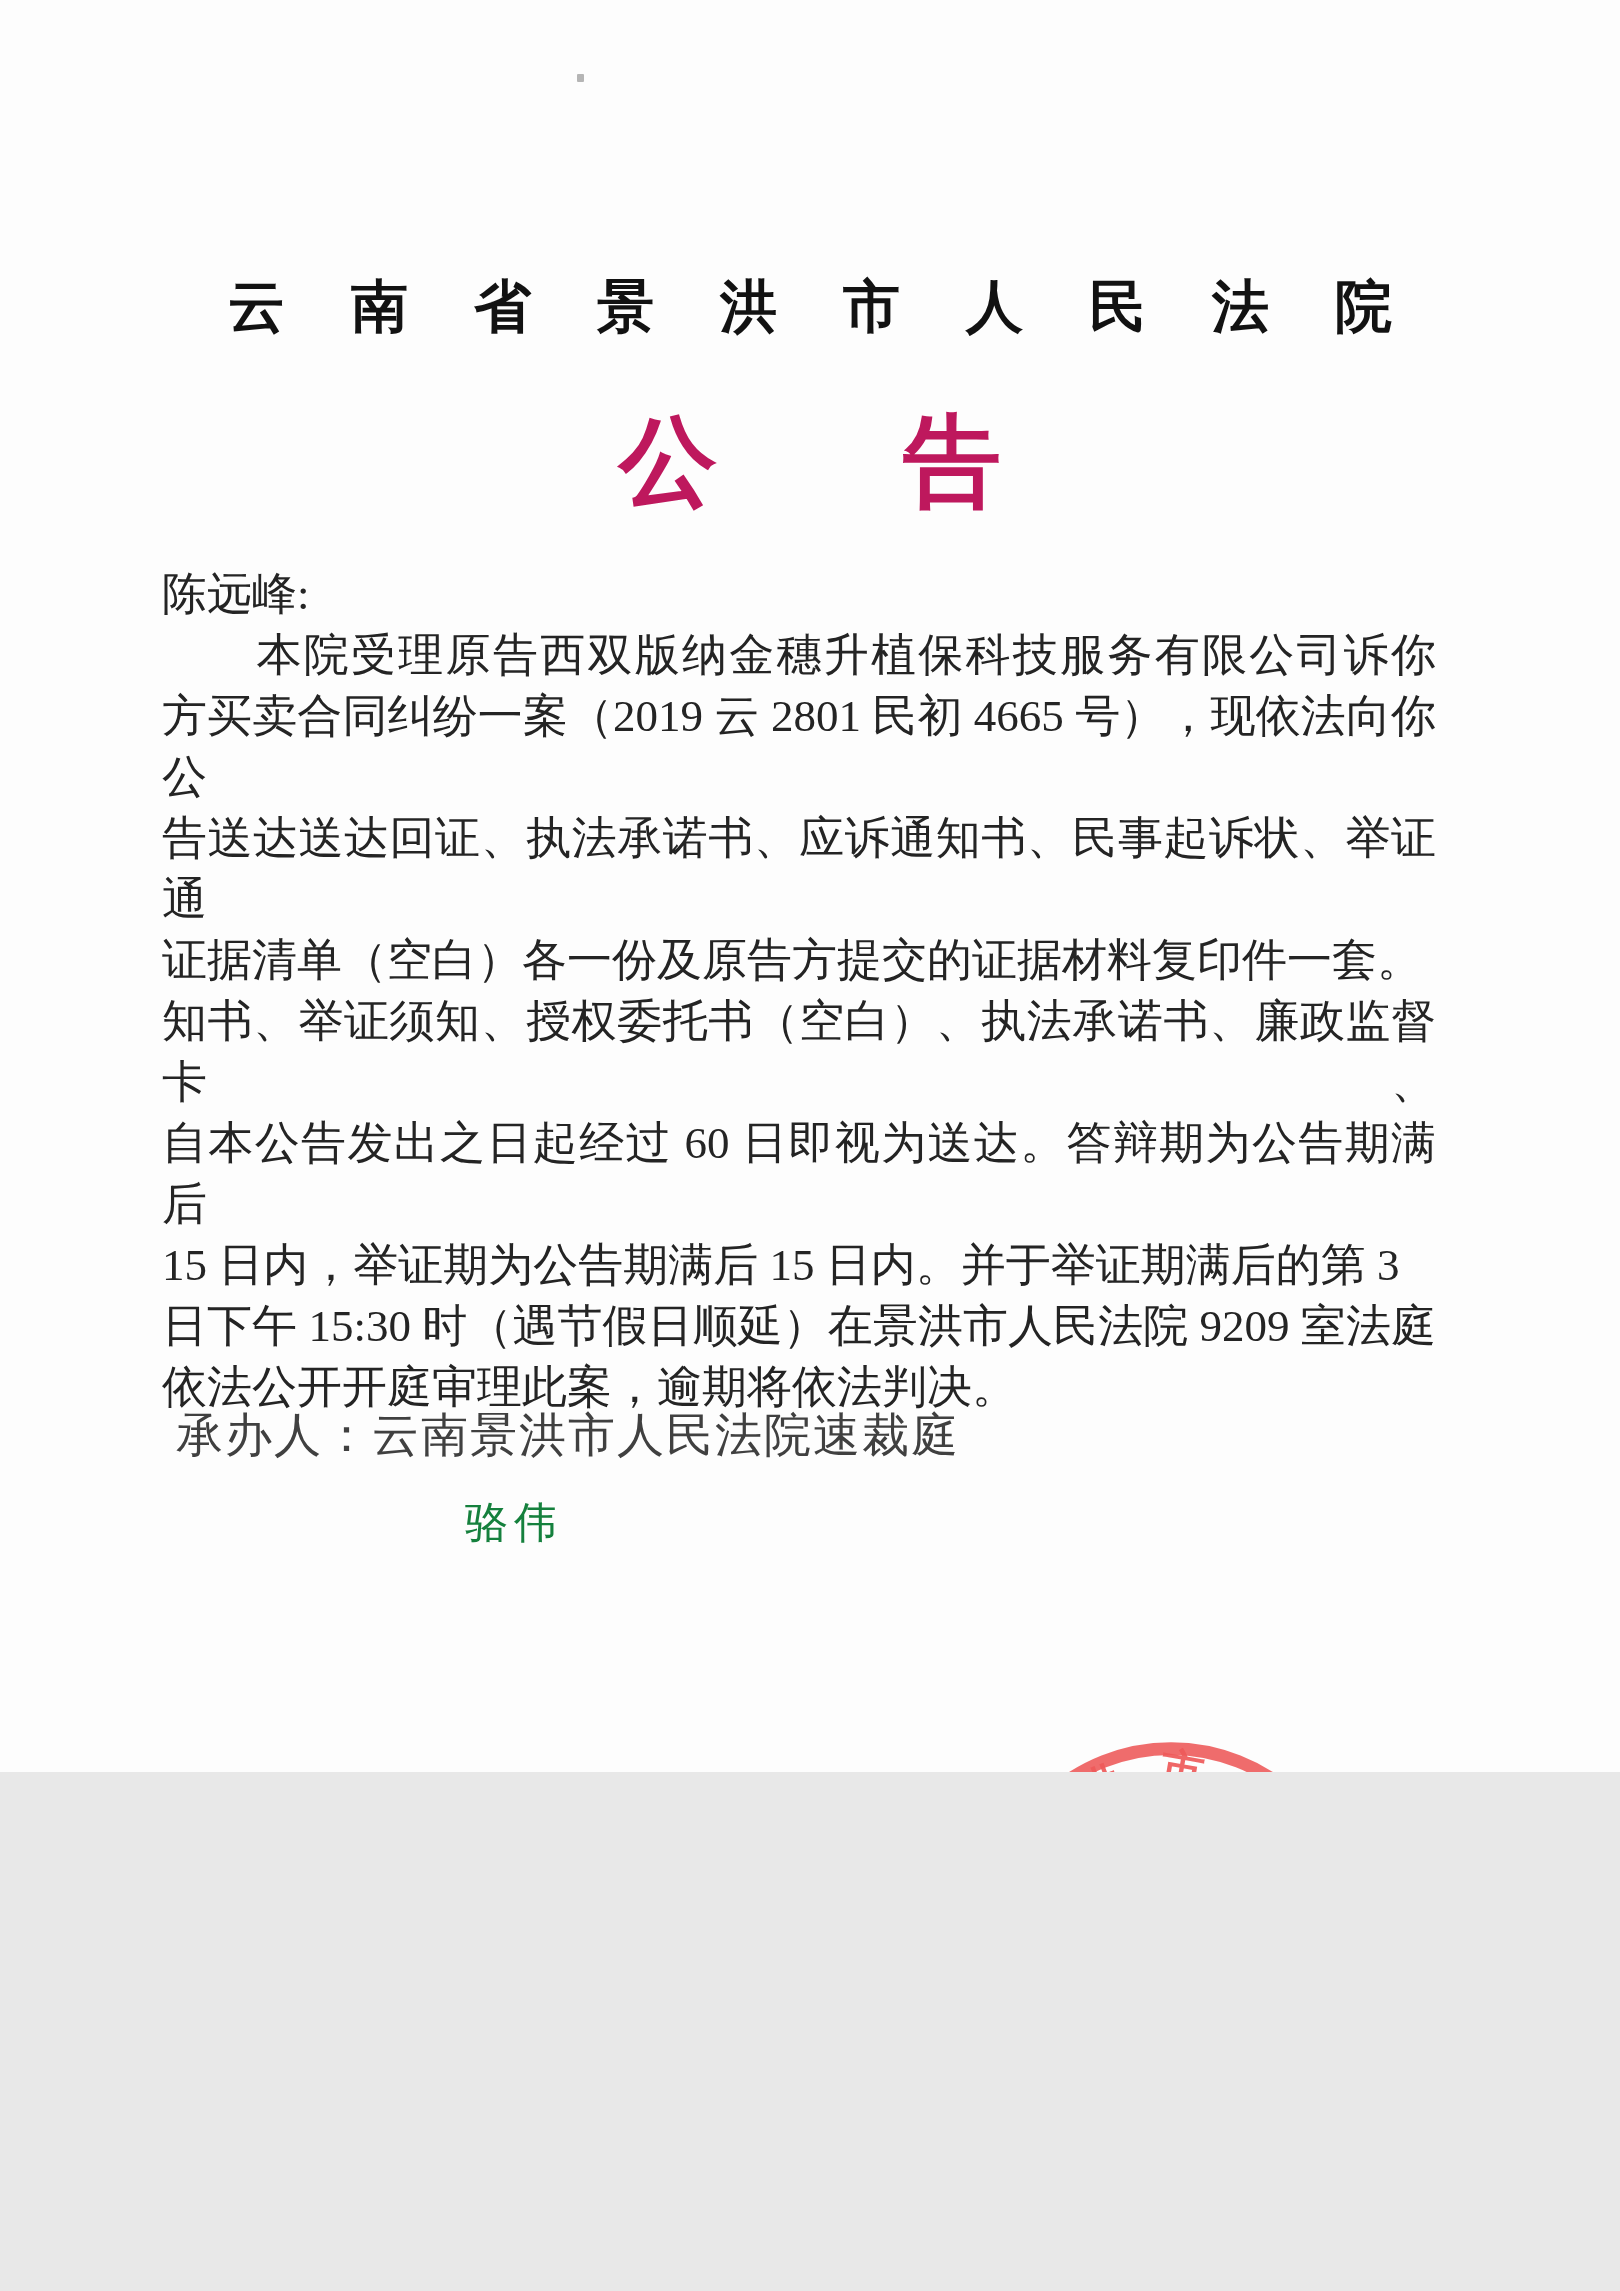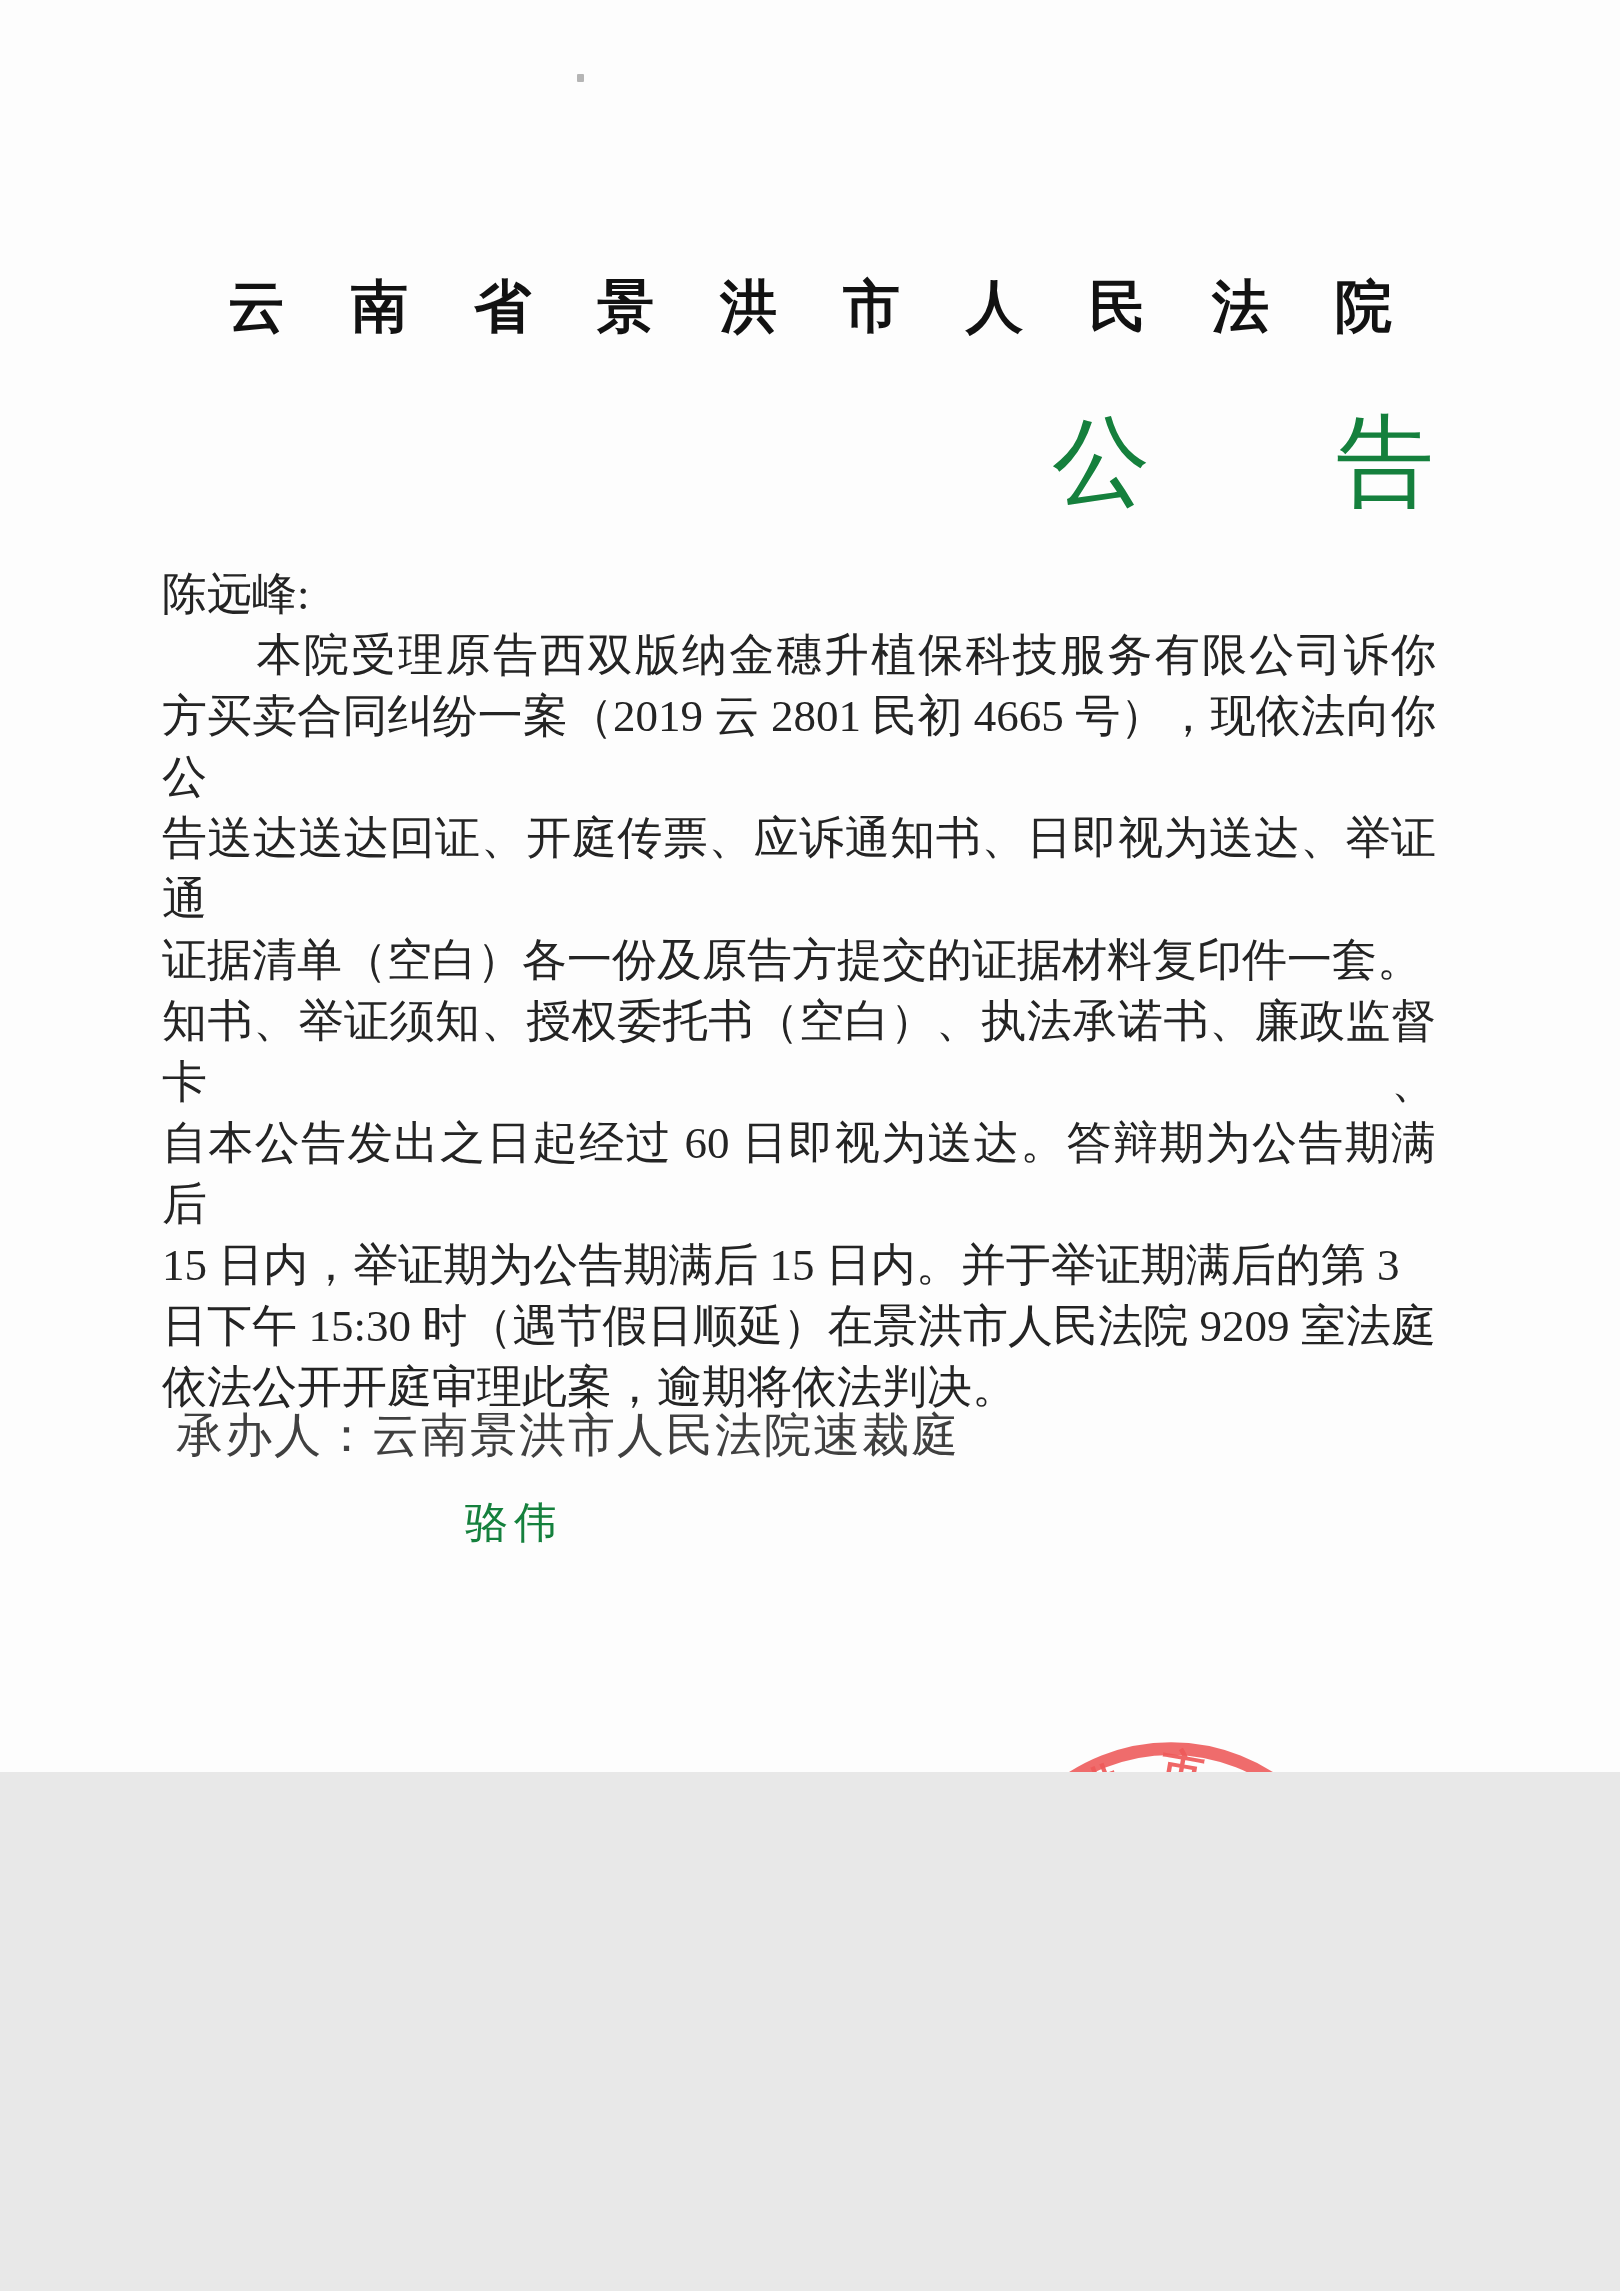--- a/index.html
+++ b/index.html
@@ -21,23 +21,23 @@
     position:absolute;left:0;right:0;top:271px;
     text-align:center;
     font-size:57px;line-height:71px;
     font-weight:700;color:#121212;
     letter-spacing:66px;padding-left:66px;
     white-space:nowrap;
   }
   
   .notice-title{
     position:absolute;left:0;right:0;top:394px;
-    text-align:right;
+    text-align:center;
     font-size:98px;line-height:137px;
-    font-weight:400;color:#15803d;
+    font-weight:700;color:#be185d;
     letter-spacing:186px;padding-left:186px;
     white-space:nowrap;
   }
   
   .body-block{
     position:absolute;left:162px;top:564px;width:1274px;
     font-size:45px;line-height:61px;color:#242424;
   }
   .body-line{min-height:61px;}
   .just{text-align:justify;text-align-last:justify;}
@@ -78,21 +78,21 @@
   <div class="artifact-dot"></div>
 
   <div class="court-title">云南省景洪市人民法院</div>
 
   <div class="notice-title">公告</div>
 
   <div class="body-block">
     <div class="body-line">陈远峰:</div>
     <div class="body-line just">　　本院受理原告西双版纳金穗升植保科技服务有限公司诉你</div>
     <div class="body-line just">方买卖合同纠纷一案（2019 云 2801 民初 4665 号），现依法向你公</div>
-    <div class="body-line just">告送达送达回证、开庭传票、应诉通知书、日即视为送达、举证通</div>
+    <div class="body-line just">告送达送达回证、执法承诺书、应诉通知书、民事起诉状、举证通</div>
     <div class="body-line">证据清单（空白）各一份及原告方提交的证据材料复印件一套。</div>
     <div class="body-line just">知书、举证须知、授权委托书（空白）、执法承诺书、廉政监督卡、</div>
     <div class="body-line just">自本公告发出之日起经过 60 日即视为送达。答辩期为公告期满后</div>
     <div class="body-line">15 日内，举证期为公告期满后 15 日内。并于举证期满后的第 3</div>
     <div class="body-line just">日下午 15:30 时（遇节假日顺延）在景洪市人民法院 9209 室法庭</div>
     <div class="body-line">依法公开开庭审理此案，逾期将依法判决。</div>
   </div>
 
   <div class="sig-handler">承办人：云南景洪市人民法院速裁庭</div>
   <div class="sig-name">骆伟</div>

